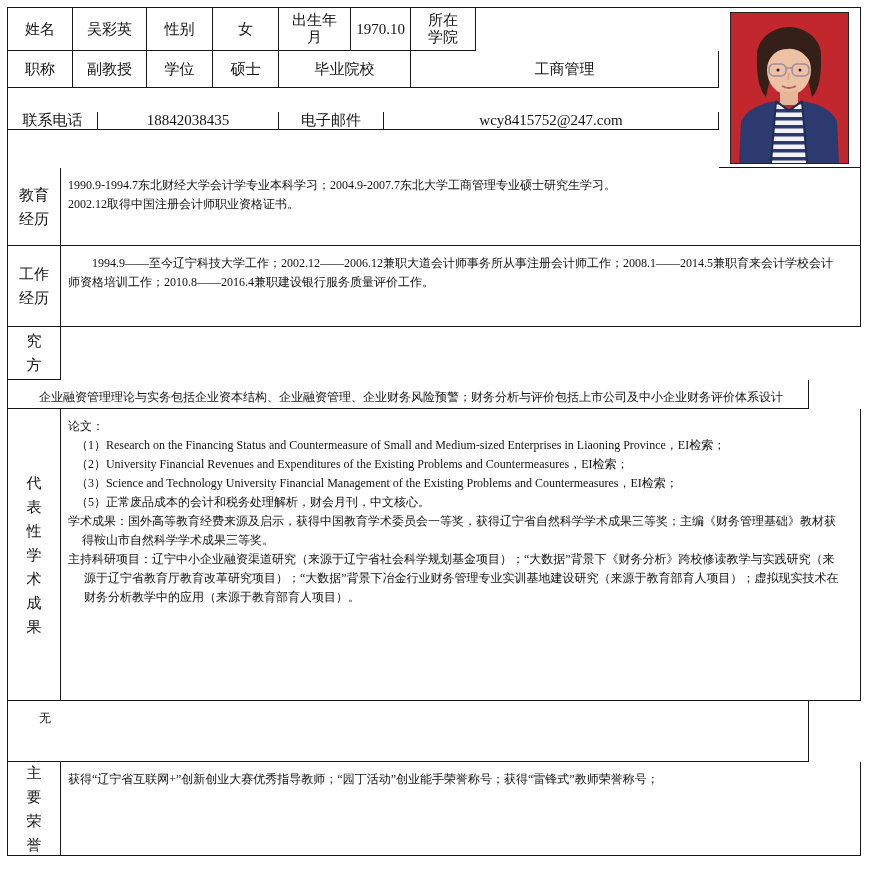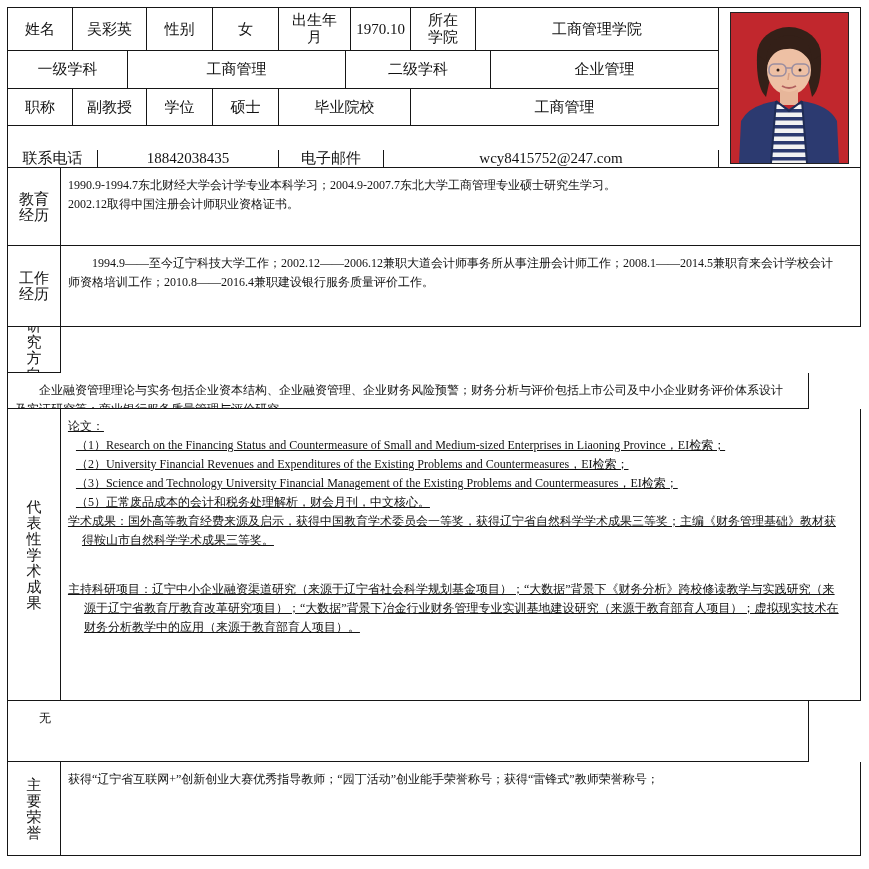--- a/index.html
+++ b/index.html
@@ -31,70 +31,63 @@
     width: 143px; height: 160px;
     display: flex; align-items: center; justify-content: center;
     background: #fff;
   }
   .photo-frame { border: 1px solid #222; line-height: 0; }
   
   .sec .lab {
     width: 53px; display: flex; align-items: center; justify-content: center;
   }
   .sec .lab span {
-    display: block; text-align: center; font-size: 15px; line-height: 16px;
+    display: block; text-align: center; font-size: 15px; line-height: 24px;
     word-break: break-all;
   }
   .w1 { width: 17px; } 
   .w2 { width: 32px; } 
   .sec .con {
     width: 801px; font-size: 12px; line-height: 19px;
     padding: 8px 16px 0 7px; text-align: left;
   }
   .h78 { height: 78px; } .h81 { height: 81px; } .h82 { height: 82px; flex-direction: column; }
   .h292 { height: 292px; } .h61 { height: 61px; } .h94 { height: 94px; }
   .pt9  { padding-top: 9px; }
   .pt14 { padding-top: 14px; }
   .pt26 { padding-top: 26px; }
   .pt3  { padding-top: 3px; }
   .pt12 { padding-top: 12px; }
   .pt16 { padding-top: 16px; }
   .pind { text-indent: 24px; }
   .pnum { padding-left: 8px; }
   .phang1 { padding-left: 14px; text-indent: -14px; }
-  .phang2 { padding-left: 16px; text-indent: -16px; margin-top: 30px; }
-  .fs-ach { font-size: 13.4px; line-height: 19.5px; padding-right: 6px; text-decoration: underline; }
+  .phang2 { padding-left: 16px; text-indent: -16px; }
+  .fs-ach { font-size: 13.4px; line-height: 19.5px; padding-right: 6px; }
 </style>
 </head>
 <body>
 
 <div class="doc-table">
 
   <div class="top">
     <div class="top-left">
 
       <div class="flexrow r1">
         <div class="cell hc" style="width:65px">姓名</div>
         <div class="cell hc" style="width:74px">吴彩英</div>
         <div class="cell hc" style="width:66px">性别</div>
         <div class="cell hc" style="width:66px">女</div>
         <div class="cell hc" style="width:72px">出生年
 月</div>
         <div class="cell hc" style="width:60px">1970.10</div>
         <div class="cell hc" style="width:65px">所在
 学院</div>
-        <div class="cell hc" style="width:243px">工商管理学院</div>
       </div>
 
-      <div class="flexrow r2">
-        <div class="cell hc" style="width:120px">一级学科</div>
-        <div class="cell hc" style="width:218px">工商管理</div>
-        <div class="cell hc" style="width:145px">二级学科</div>
-        <div class="cell hc" style="width:228px">企业管理</div>
-      </div>
 
       <div class="flexrow r3">
         <div class="cell hc" style="width:65px">职称</div>
         <div class="cell hc" style="width:74px">副教授</div>
         <div class="cell hc" style="width:66px">学位</div>
         <div class="cell hc" style="width:66px">硕士</div>
         <div class="cell hc" style="width:132px">毕业院校</div>
         <div class="cell hc" style="width:308px">工商管理</div>
       </div>
 

